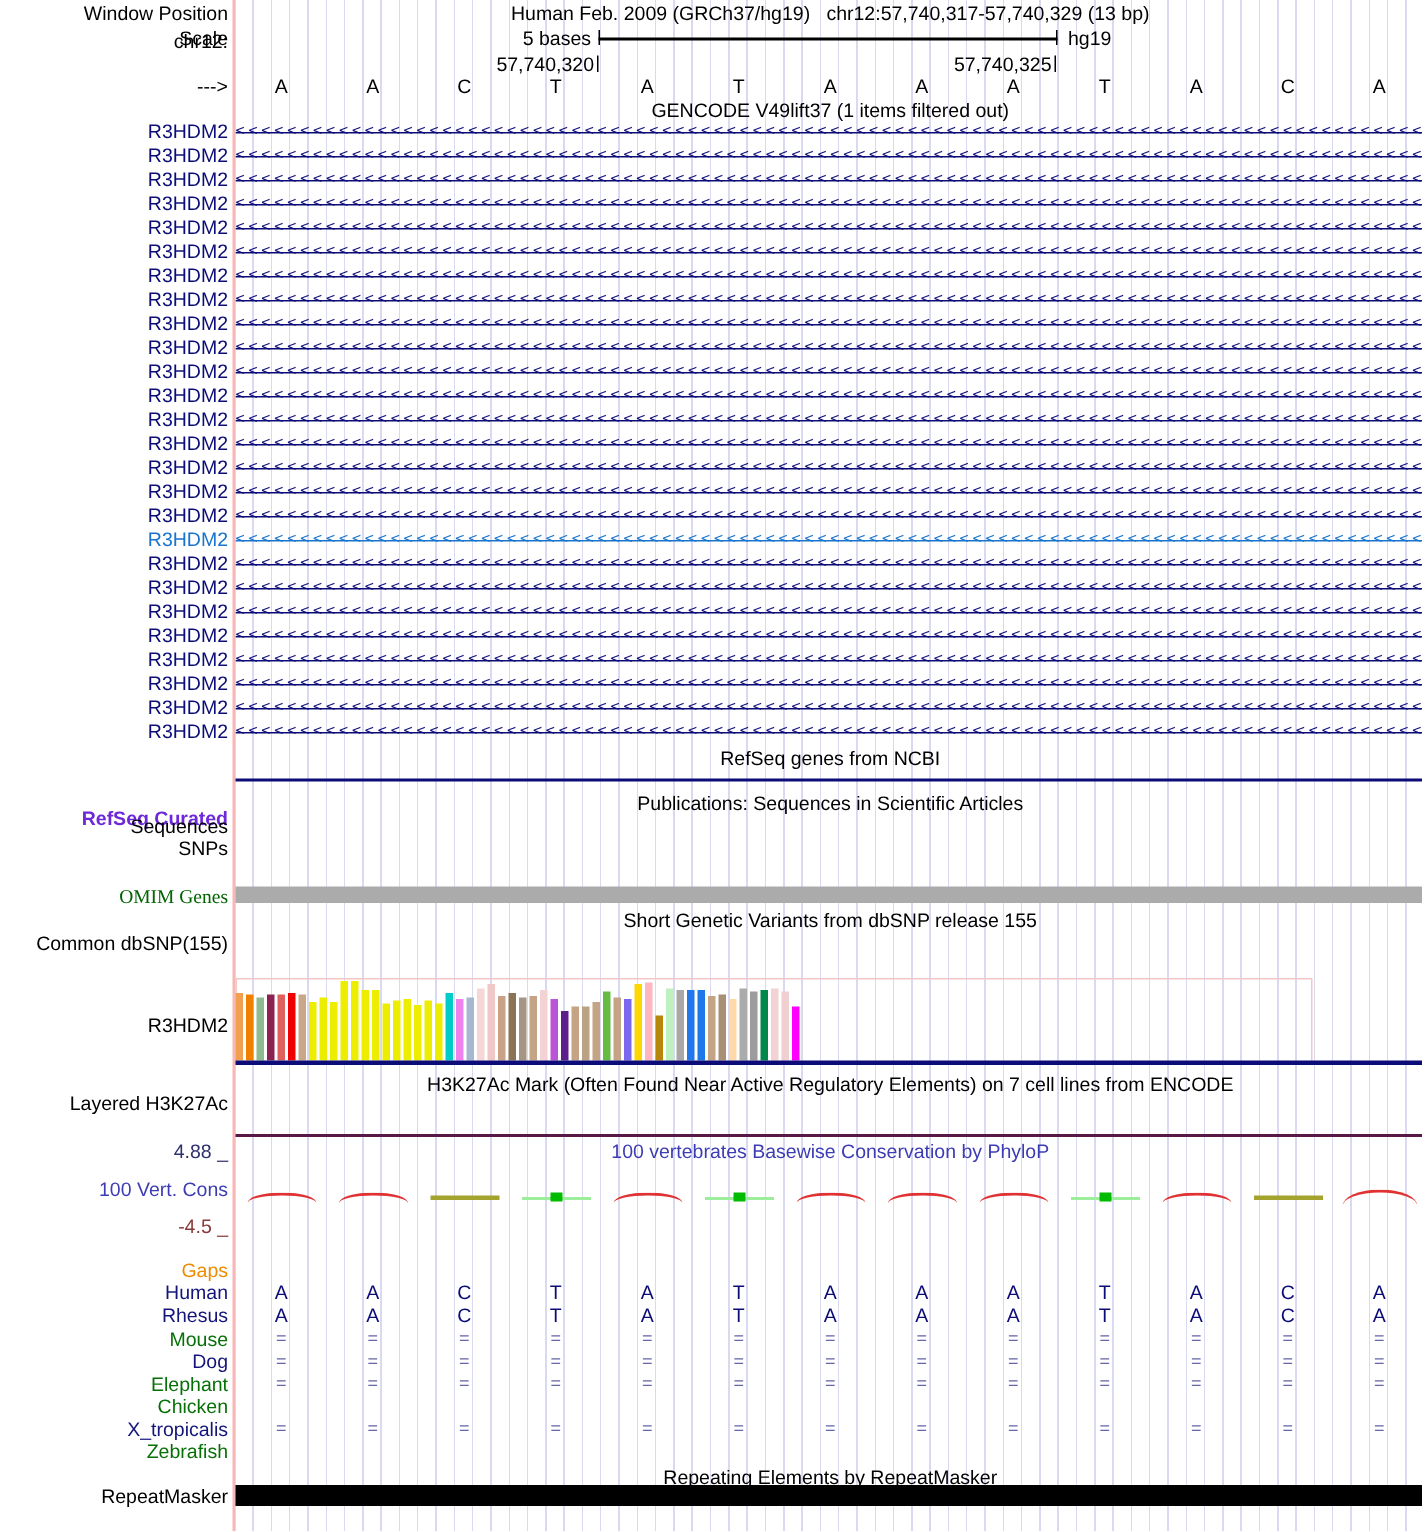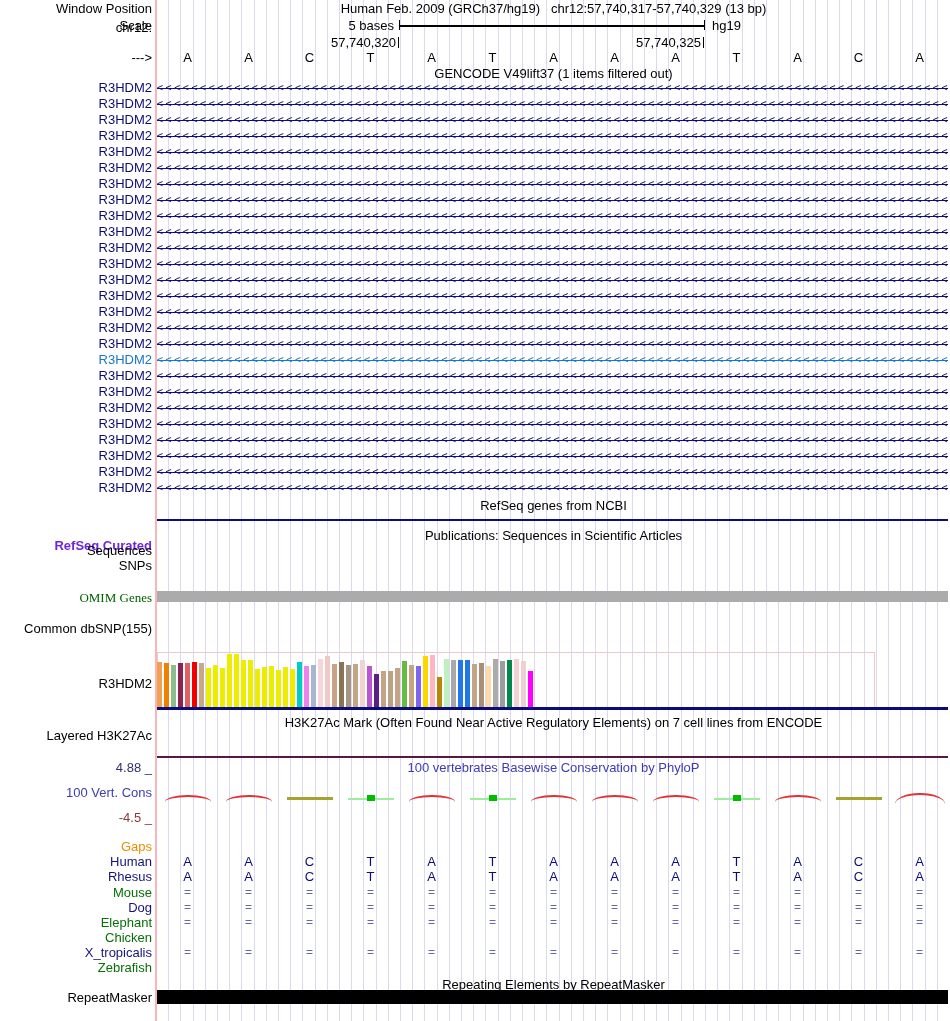--- a/index.html
+++ b/index.html
@@ -207,20 +207,21 @@
   <div class="lbl" style="top: 538px; color: #6d28d9; font-weight: bold;">RefSeq Curated</div>
   <div class="hbar" id="refseq-line" style="left: 157px; top: 519px; width: 793px; height: 2px; background: rgb(12, 12, 120);"></div>
 
   <div class="ctitle" style="top:528px;">Publications: Sequences in Scientific Articles</div>
   <div class="lbl" style="top:543px;">Sequences</div>
   <div class="lbl" style="top:558px;">SNPs</div>
 
   <div class="lbl" style="top: 590px; color: rgb(0, 100, 0); font-family: Liberation Serif, serif;" id="omim-label">OMIM Genes</div>
   <div class="hbar" id="omim-bar" style="left: 157px; top: 591px; width: 793px; height: 11px; background: rgb(171, 171, 171);"></div>
 
+  <div class="ctitle" style="top:606px;">Short Genetic Variants from dbSNP release 155</div>
   <div class="lbl" style="top:621px;">Common dbSNP(155)</div>
 
   <div class="gtex-box" style="left:157px;top:652px;width:716px;height:55px;"></div>
   <div class="lbl" style="top:676px;">R3HDM2</div>
   <div id="gtex-bars">
       <div style="position: absolute; left: 157px; top: 662px; width: 5px; height: 45px; background: rgb(240, 160, 80);"></div>
       <div style="position: absolute; left: 164px; top: 663px; width: 5px; height: 44px; background: rgb(240, 128, 0);"></div>
       <div style="position: absolute; left: 171px; top: 665px; width: 5px; height: 42px; background: rgb(143, 188, 143);"></div>
       <div style="position: absolute; left: 178px; top: 663px; width: 5px; height: 44px; background: rgb(139, 34, 82);"></div>
       <div style="position: absolute; left: 185px; top: 663px; width: 5px; height: 44px; background: rgb(224, 96, 96);"></div>

